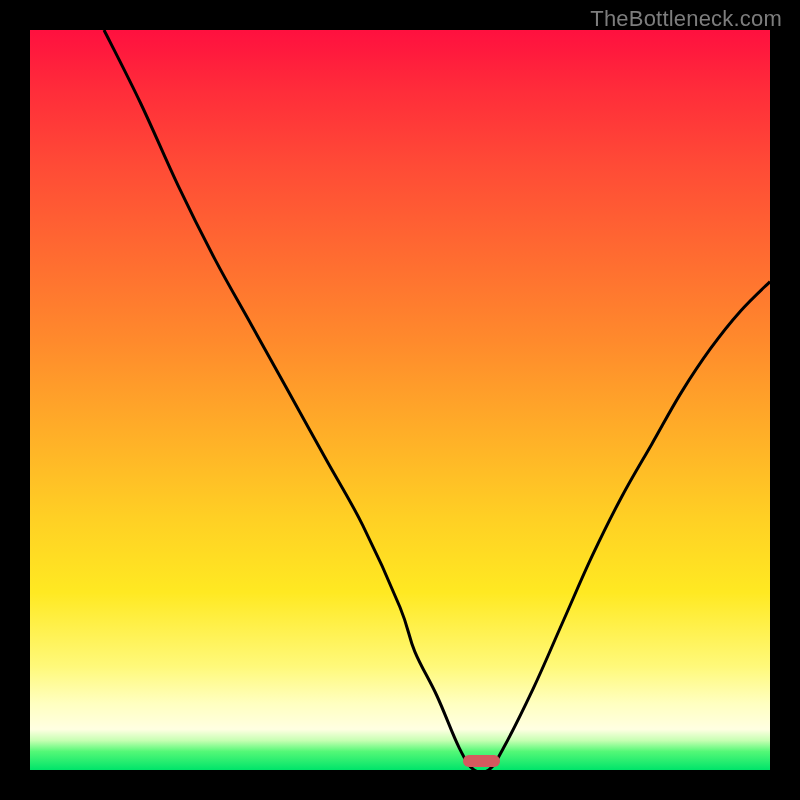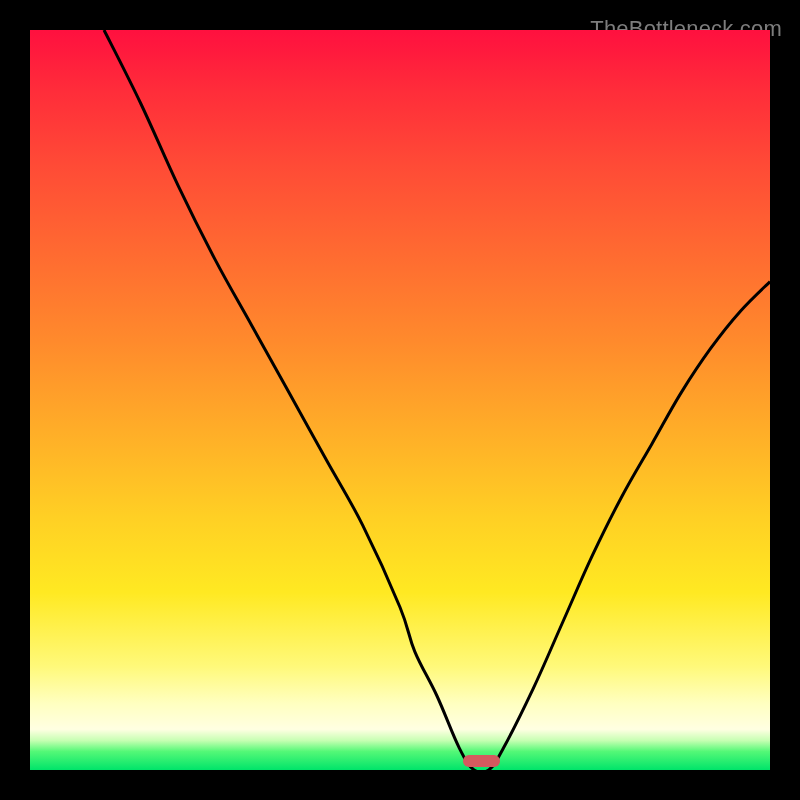--- a/index.html
+++ b/index.html
@@ -12,21 +12,21 @@
     overflow: hidden;
   }
   .frame {
     width: 800px;
     height: 800px;
     background: #000;
     position: relative;
   }
   .attribution {
     position: absolute;
-    top: 16px;
+    top: 6px;
     right: 18px;
     color: #7d7d7d;
     font-size: 22px;
     font-weight: 400;
     letter-spacing: 0.2px;
   }
   .plot-area {
     position: absolute;
     left: 30px;
     top: 30px;

